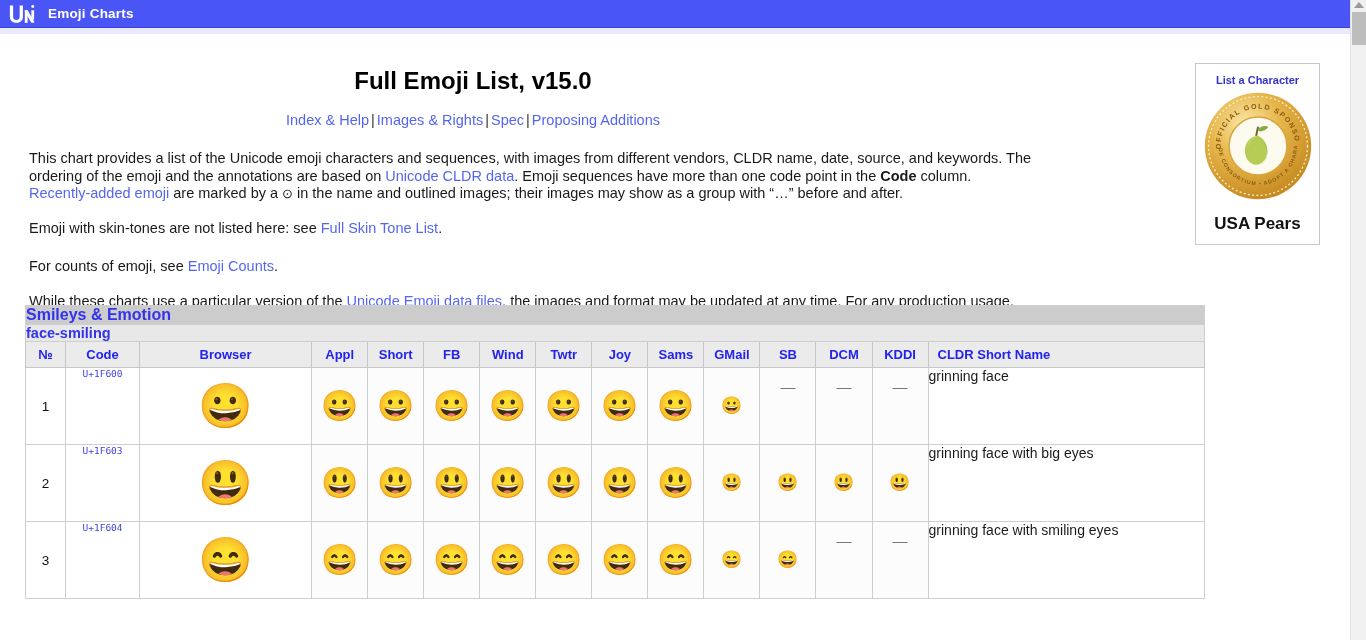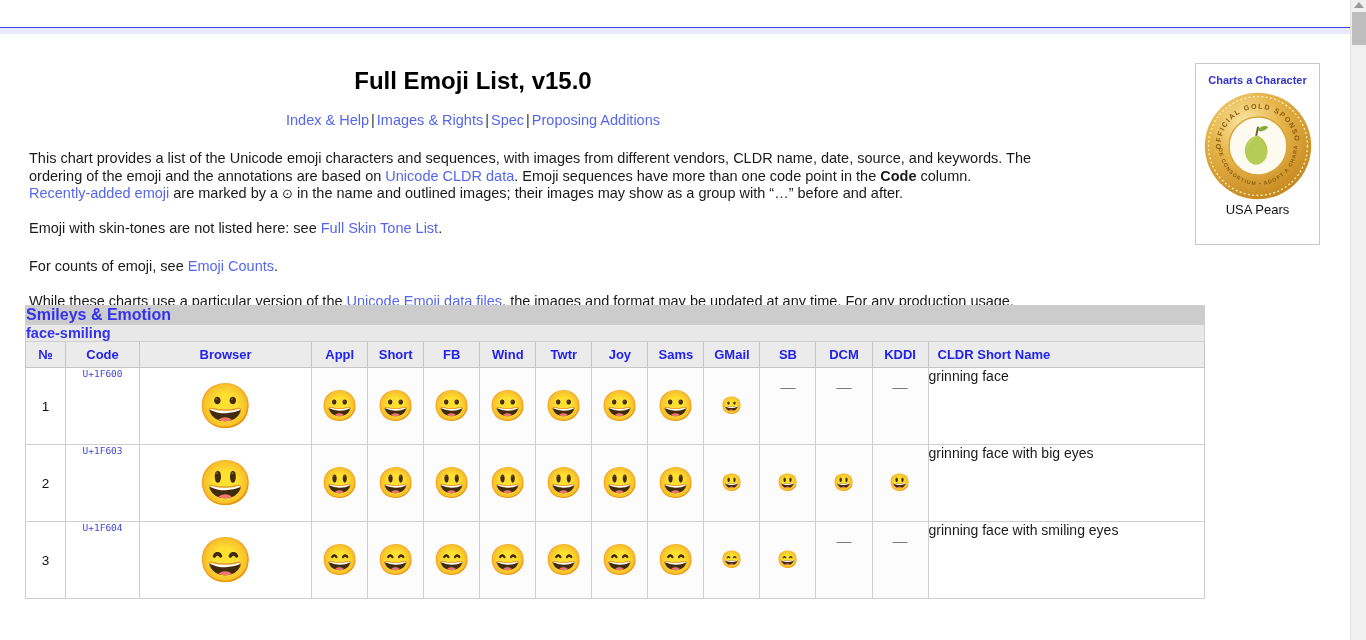--- a/index.html
+++ b/index.html
@@ -126,23 +126,23 @@
     font-weight: bold;
     margin-top: 10px;
   }
   .seal-wrap {
     margin-top: 4px;
     display: flex;
     justify-content: center;
   }
   .sponsor-footer {
     color: #111;
-    font-size: 13px;
-    font-weight: normal;
-    margin-top: 0;
+    font-size: 17px;
+    font-weight: bold;
+    margin-top: 12px;
   }
 
   
   .chart-wrap {
     position: absolute;
     top: 271px;
     left: 25px;
     width: 1180px;
   }
   table.chart {
@@ -223,20 +223,30 @@
   }
   .emoji-browser { font-size: 44px; line-height: 48px; }
   .emoji-vend   { font-size: 30px; line-height: 34px; }
   .emoji-px     { font-size: 17px; line-height: 20px; }
 </style>
 </head>
 <body>
 
 <div id="page">
 
+  <div class="topbar">
+    <svg class="logo" viewBox="0 0 60 44">
+      <path d="M4 4 L4 28 C4 37 11 41 18 41 C25 41 32 37 32 28 L32 4 L25 4 L25 28 C25 33 22 35 18 35 C14 35 11 33 11 28 L11 4 Z" fill="#ffffff"></path>
+      <path d="M36 41 L36 14 L42 14 L42 41 Z" fill="#ffffff"></path>
+      <path d="M36 14 L42 14 L56 38 L56 41 L50 41 L36 17 Z" fill="#ffffff"></path>
+      <path d="M50 14 L56 14 L56 34 L50 34 Z" fill="#ffffff"></path>
+      <circle cx="53" cy="6" r="3.2" fill="#ffffff"></circle>
+    </svg>
+    <span class="topbar-title">Emoji Charts</span>
+  </div>
   <div class="topbar-underline"></div>
 
   <div class="scrollbar">
     <div class="sb-arrow-up"></div>
     <div class="sb-thumb"></div>
   </div>
 
   <div class="content">
 
     <h1 class="page-title">Full Emoji List, v15.0</h1>
@@ -247,21 +257,21 @@
 
     <p class="para" id="p1"><span>This chart provides a list of the Unicode emoji characters and sequences, with images from different vendors, CLDR name, date, source, and keywords. The ordering of the emoji and the annotations are based on </span><a href="#">Unicode CLDR data</a><span>. Emoji sequences have more than one code point in the </span><b>Code</b><span> column. </span><a href="#">Recently-added emoji</a><span> are marked by a </span><span class="reg-mark">⊙</span><span> in the name and outlined images; their images may show as a group with “…” before and after.</span></p>
 
     <p class="para" id="p2"><span>Emoji with skin-tones are not listed here: see </span><a href="#">Full Skin Tone List</a><span>.</span></p>
 
     <p class="para" id="p3"><span>For counts of emoji, see </span><a href="#">Emoji Counts</a><span>.</span></p>
 
     <p class="para" id="p4"><span>While these charts use a particular version of the </span><a href="#">Unicode Emoji data files</a><span>, the images and format may be updated at any time. For any production usage, consult those data files. For information about the contents of each column, such as the </span><b>CLDR Short Name</b><span>, click on the column header. For further information, see </span><a href="#">Index &amp; Help</a><span>.</span></p>
 
     <div class="sponsor">
-      <div class="sponsor-title">Charts a Character</div>
+      <div class="sponsor-title">List a Character</div>
       <div class="seal-wrap">
         <svg width="112" height="112" viewBox="0 0 120 120">
           <defs>
             <radialGradient id="gold" cx="38%" cy="30%" r="75%">
               <stop offset="0%" stop-color="#fbe8a8"></stop>
               <stop offset="45%" stop-color="#e6b54a"></stop>
               <stop offset="100%" stop-color="#c3861d"></stop>
             </radialGradient>
             <path id="arcTop" d="M 60,60 m -40,0 a 40,40 0 0 1 80,0" fill="none"></path>
             <path id="arcBot" d="M 60,60 m -42,0 a 42,42 0 0 0 84,0" fill="none"></path>

